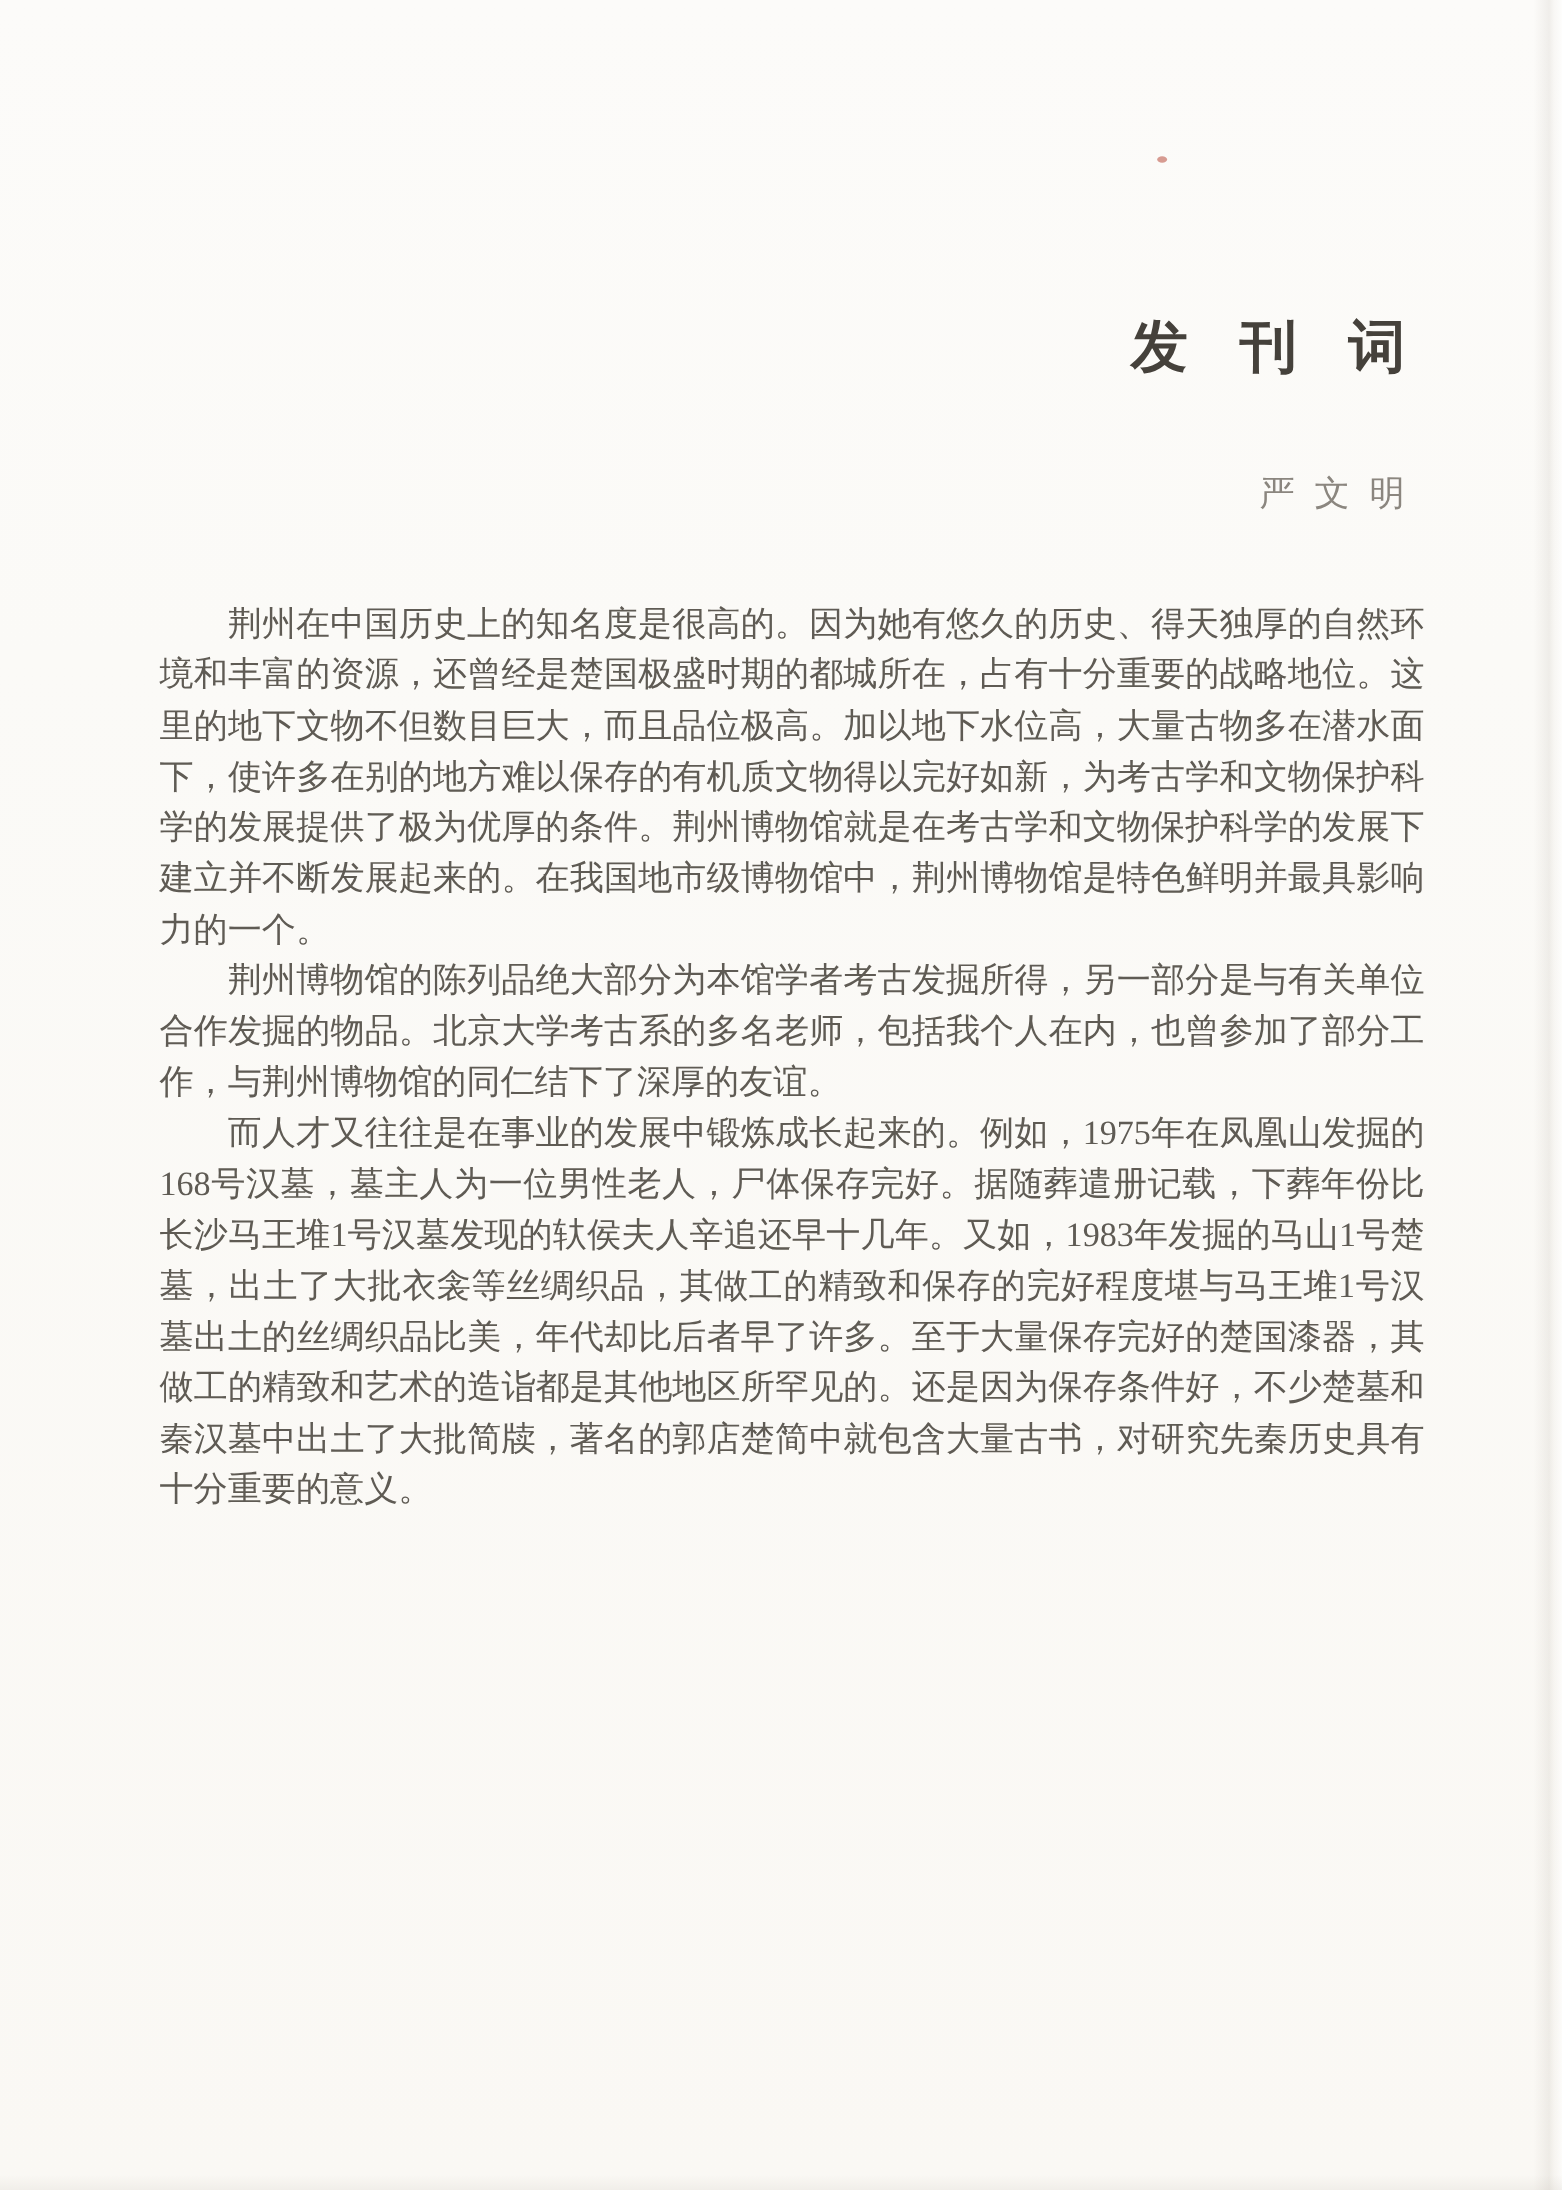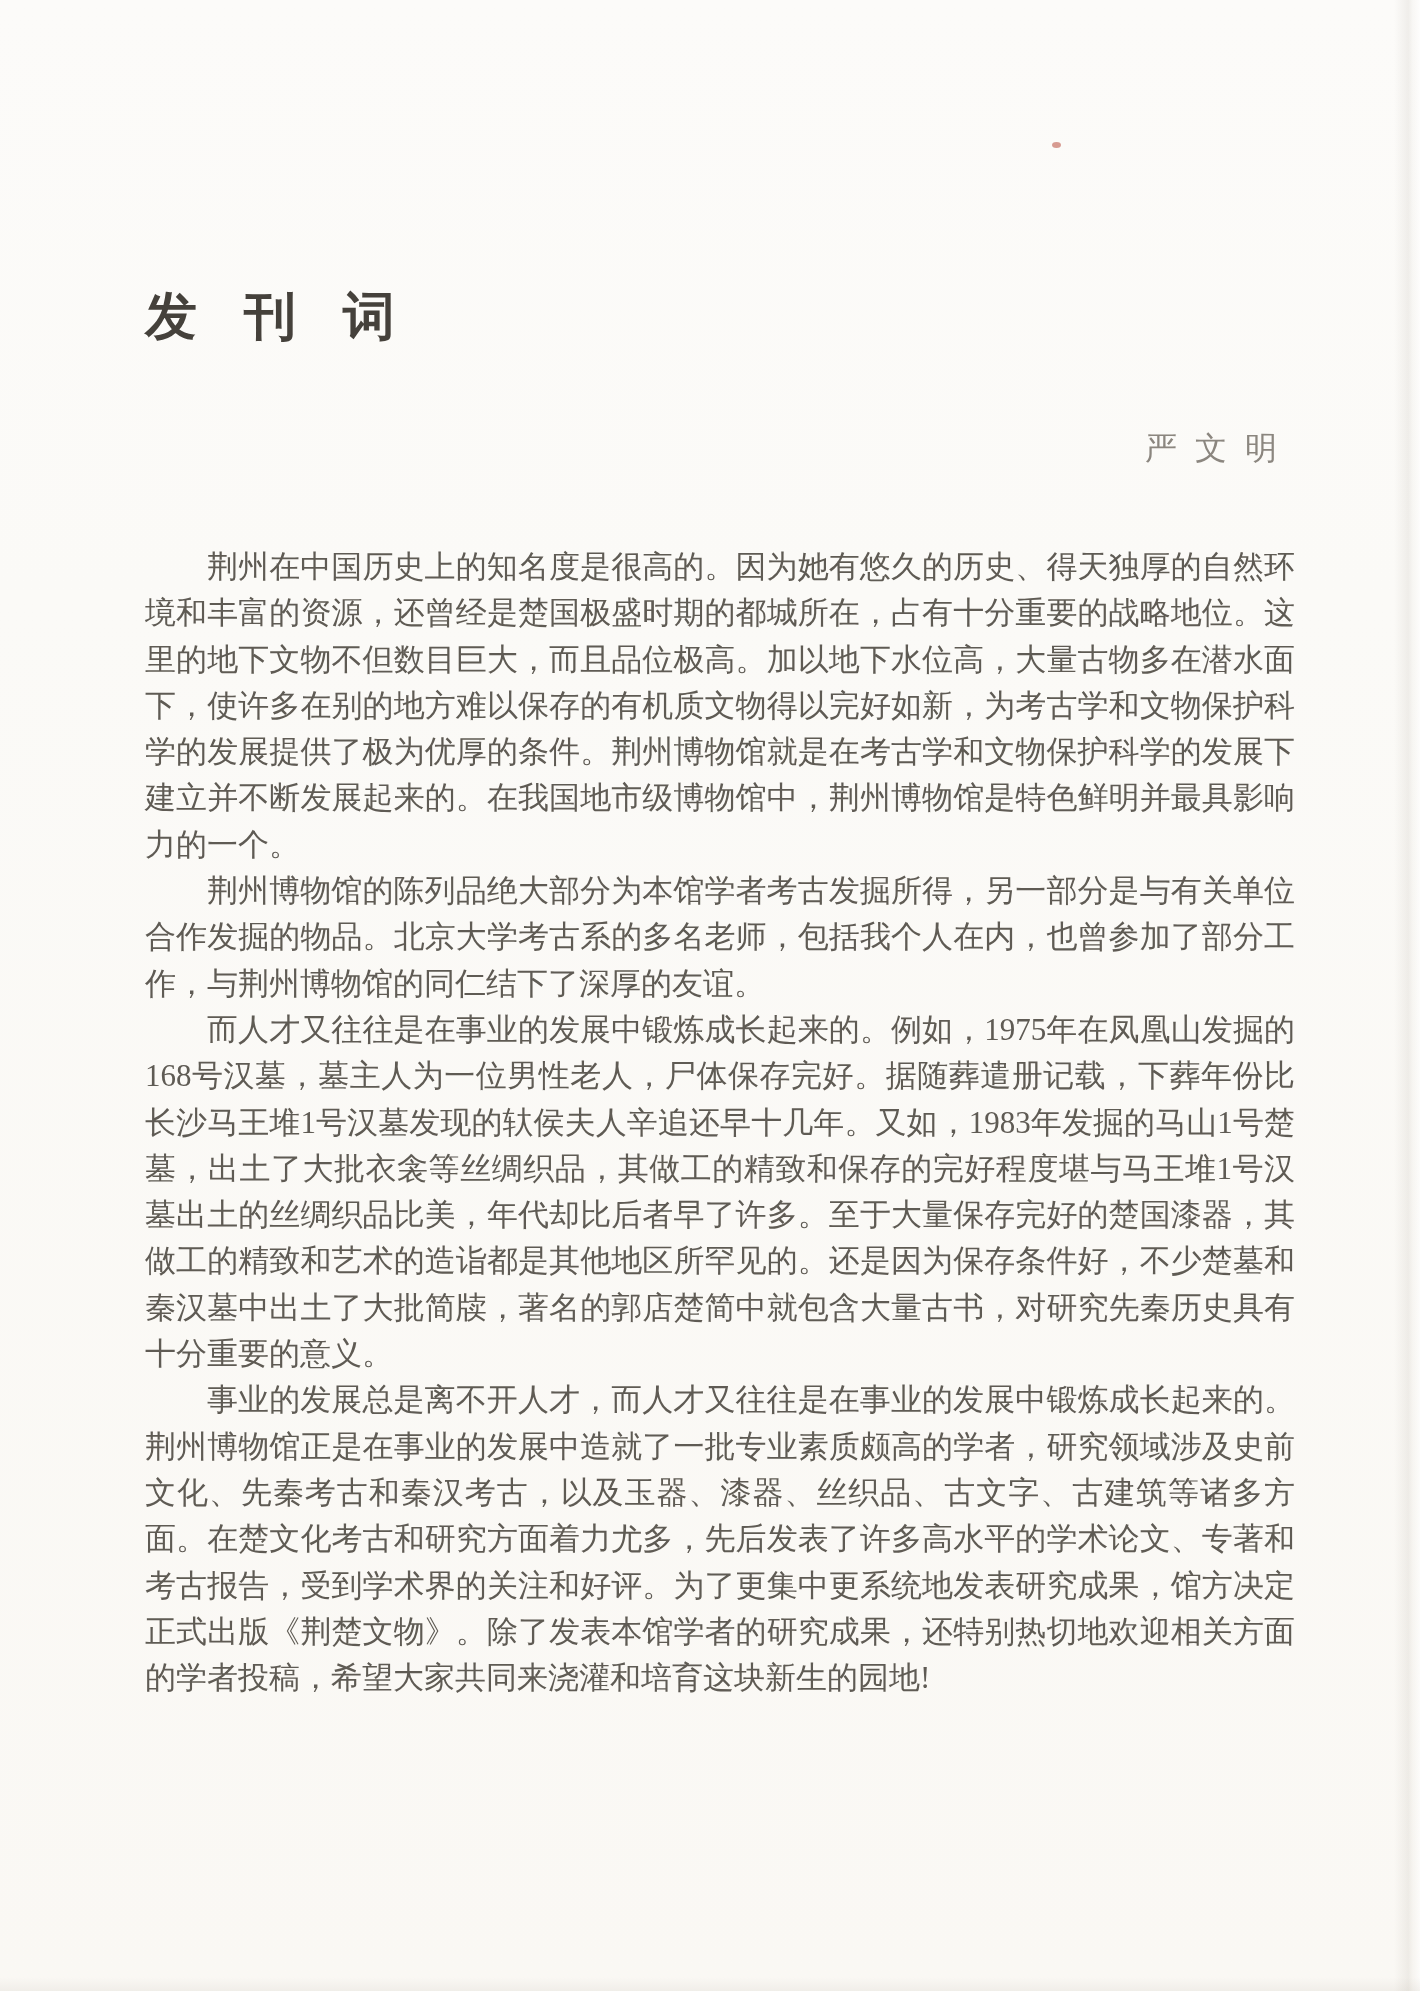--- a/index.html
+++ b/index.html
@@ -22,21 +22,21 @@
     position:absolute;
     left:145px;top:0;
     width:1150px;
   }
   .title{
     margin:0;
     padding-top:288px;
     font-size:52px;
     line-height:58px;
     font-weight:700;
-    text-align:left;
+    text-align:right;
     letter-spacing:17px;
     color:var(--title-ink);
   }
   .author{
     margin-top:81px;
     font-size:32px;
     line-height:42px;
     font-weight:400;
     text-align:right;
     letter-spacing:18px;
@@ -95,20 +95,19 @@
 
   <div class="content">
     <h1 class="title">发 刊 词</h1>
 
     <div class="author">严文明</div>
 
     <div class="body">
         <p class="para">荆州在中国历史上的知名度是很高的。因为她有悠久的历史、得天独厚的自然环境和丰富的资源，还曾经是楚国极盛时期的都城所在，占有十分重要的战略地位。这里的地下文物不但数目巨大，而且品位极高。加以地下水位高，大量古物多在潜水面下，使许多在别的地方难以保存的有机质文物得以完好如新，为考古学和文物保护科学的发展提供了极为优厚的条件。荆州博物馆就是在考古学和文物保护科学的发展下建立并不断发展起来的。在我国地市级博物馆中，荆州博物馆是特色鲜明并最具影响力的一个。</p>
         <p class="para">荆州博物馆的陈列品绝大部分为本馆学者考古发掘所得，另一部分是与有关单位合作发掘的物品。北京大学考古系的多名老师，包括我个人在内，也曾参加了部分工作，与荆州博物馆的同仁结下了深厚的友谊。</p>
         <p class="para">而人才又往往是在事业的发展中锻炼成长起来的。例如，1975年在凤凰山发掘的168号汉墓，墓主人为一位男性老人，尸体保存完好。据随葬遣册记载，下葬年份比长沙马王堆1号汉墓发现的轪侯夫人辛追还早十几年。又如，1983年发掘的马山1号楚墓，出土了大批衣衾等丝绸织品，其做工的精致和保存的完好程度堪与马王堆1号汉墓出土的丝绸织品比美，年代却比后者早了许多。至于大量保存完好的楚国漆器，其做工的精致和艺术的造诣都是其他地区所罕见的。还是因为保存条件好，不少楚墓和秦汉墓中出土了大批简牍，著名的郭店楚简中就包含大量古书，对研究先秦历史具有十分重要的意义。</p>
-        <p class="para">事业的发展总是离不开人才，而人才又往往是在事业的发展中锻炼成长起来的。荆州博物馆正是在事业的发展中造就了一批专业素质颇高的学者，研究领域涉及史前文化、先秦考古和秦汉考古，以及玉器、漆器、丝织品、古文字、古建筑等诸多方面。在楚文化考古和研究方面着力尤多，先后发表了许多高水平的学术论文、专著和考古报告，受到学术界的关注和好评。为了更集中更系统地发表研究成果，馆方决定正式出版《荆楚文物》。除了发表本馆学者的研究成果，还特别热切地欢迎相关方面的学者投稿，希望大家共同来浇灌和培育这块新生的园地!</p>
       </div>
 
   </div>
 
   <div class="edge-right"></div>
   <div class="edge-bottom"></div>
 </div>
 
 </body></html>

